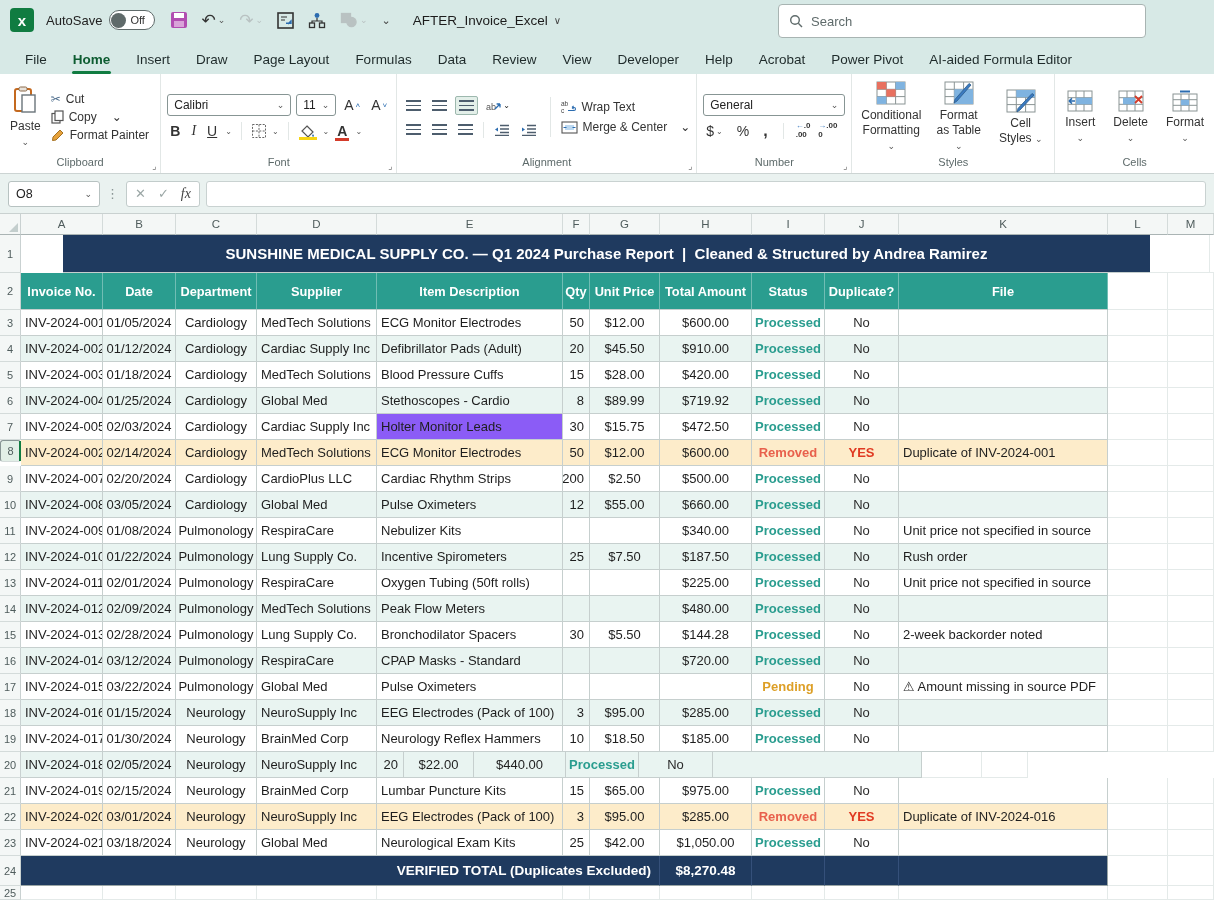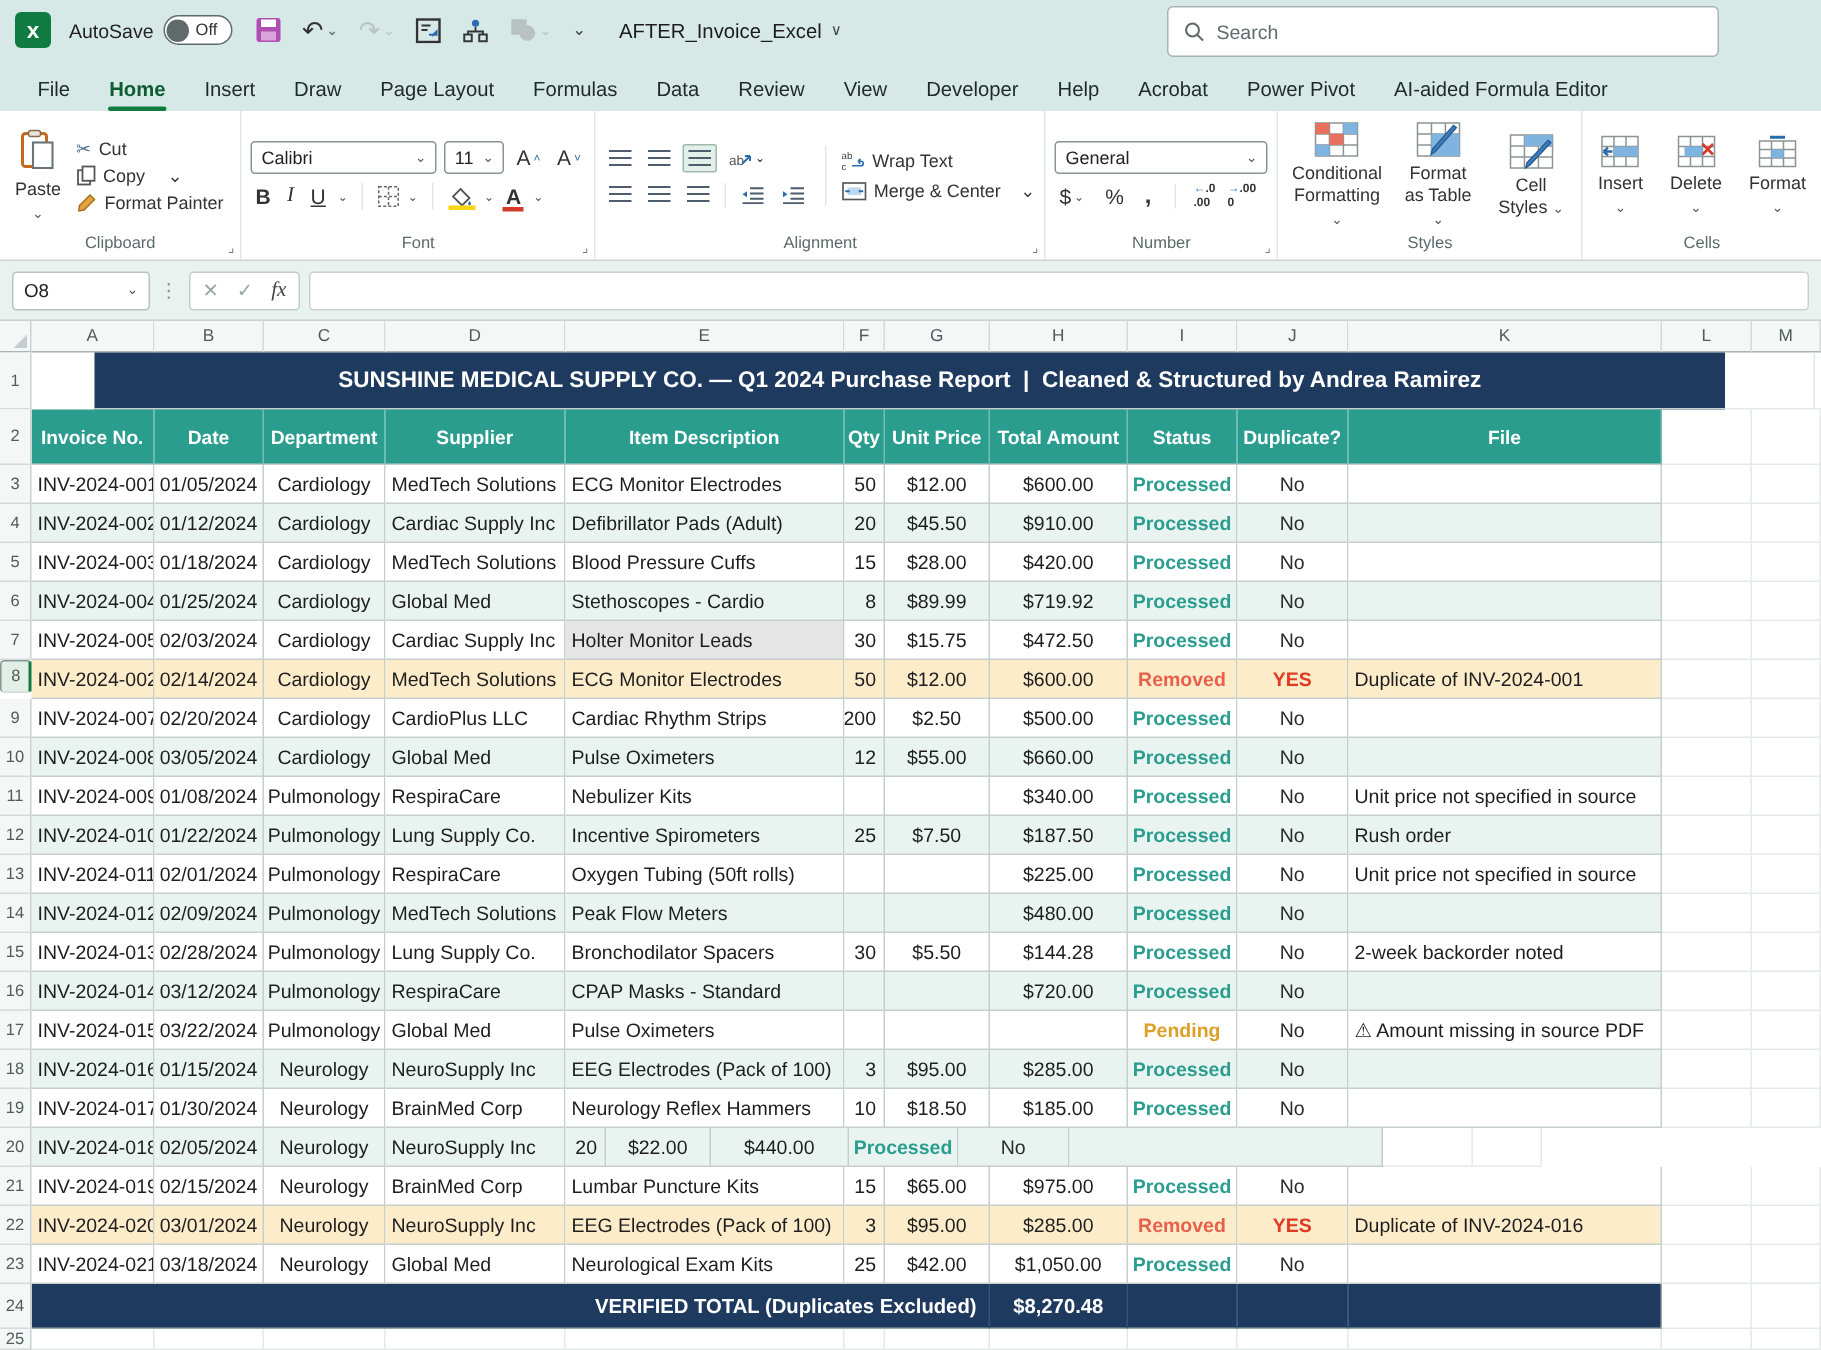--- a/index.html
+++ b/index.html
@@ -526,21 +526,21 @@
           <div class="cell al" style="width: 209px; background: rgb(233, 244, 241);"></div>
           <div class="cell ghost" style="width: 60px;"></div>
           <div class="cell ghost" style="width: 46px;"></div>
         </div>
         <div class="srow" style="height: 26px;">
           <div class="rowhdr">7</div>
           <div class="cell al" style="width: 82px; background: rgb(255, 255, 255);">INV-2024-005</div>
           <div class="cell ac" style="width: 73px; background: rgb(255, 255, 255);">02/03/2024</div>
           <div class="cell ac" style="width: 81px; background: rgb(255, 255, 255);">Cardiology</div>
           <div class="cell al" style="width: 120px; background: rgb(255, 255, 255);">Cardiac Supply Inc</div>
-          <div class="cell al" style="width: 186px; background: #e5e5e5;">Holter Monitor Leads</div>
+          <div class="cell al" style="width: 186px; background: #8b5cf6;">Holter Monitor Leads</div>
           <div class="cell ar" style="width: 27px; background: rgb(255, 255, 255);">30</div>
           <div class="cell ac" style="width: 70px; background: rgb(255, 255, 255);">$15.75</div>
           <div class="cell ac" style="width: 92px; background: rgb(255, 255, 255);">$472.50</div>
           <div class="cell ac" style="width: 73px; background: rgb(255, 255, 255); color: rgb(42, 157, 143); font-weight: bold;">Processed</div>
           <div class="cell ac" style="width: 74px; background: rgb(255, 255, 255); color: rgb(43, 43, 43); font-weight: normal;">No</div>
           <div class="cell al" style="width: 209px; background: rgb(255, 255, 255);"></div>
           <div class="cell ghost" style="width: 60px;"></div>
           <div class="cell ghost" style="width: 46px;"></div>
         </div>
         <div class="srow" style="height: 26px;">

